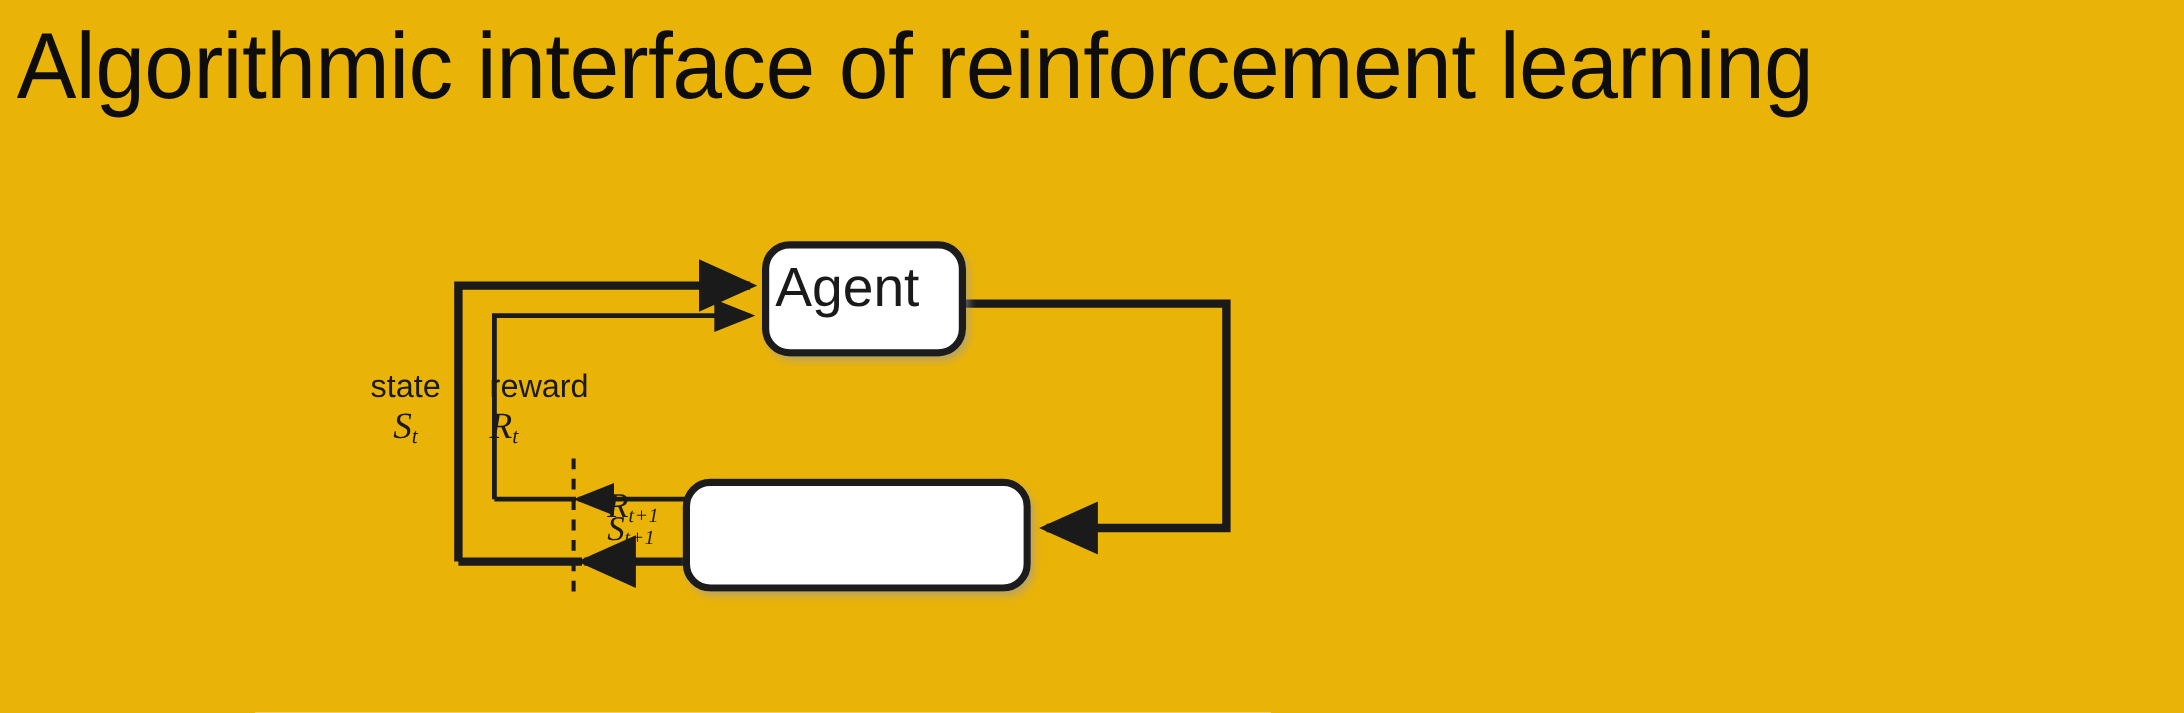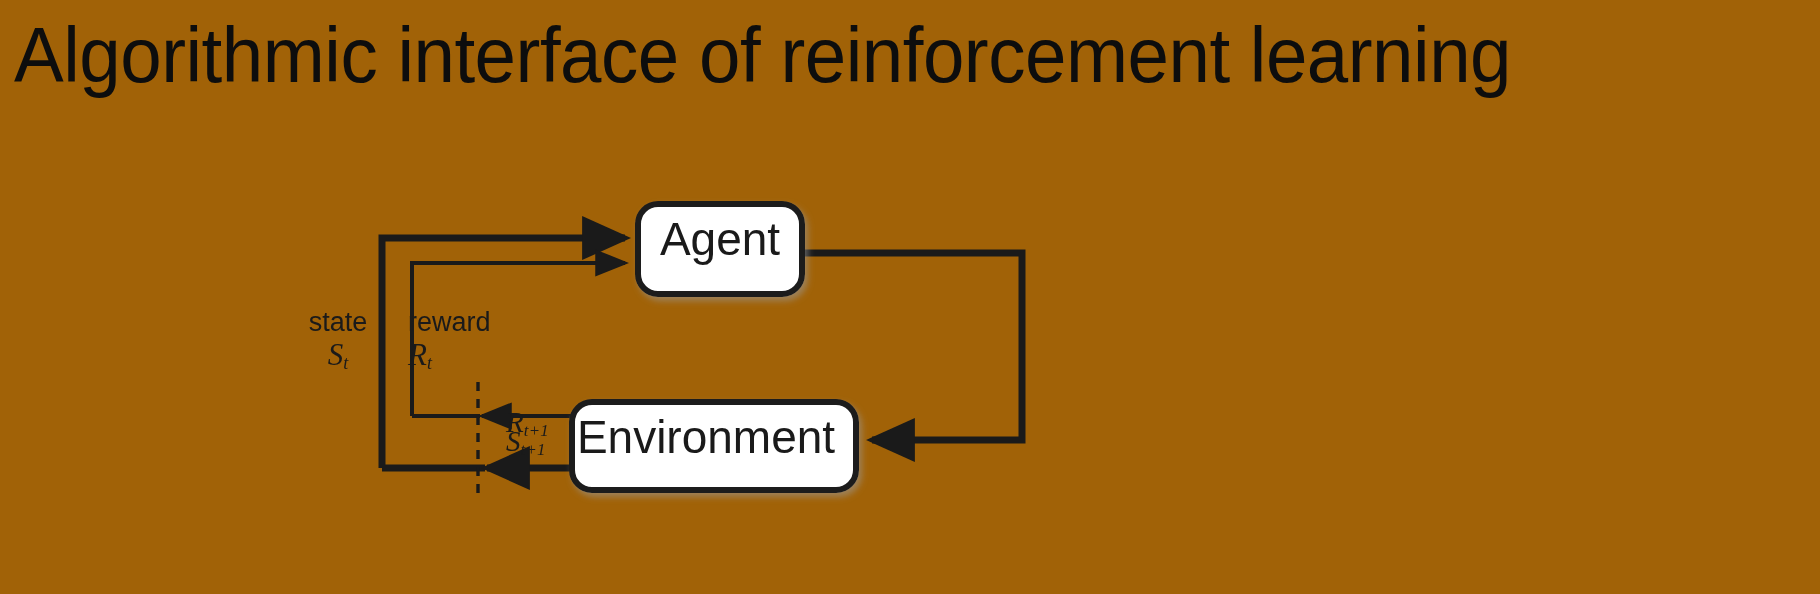--- a/index.html
+++ b/index.html
@@ -12,21 +12,21 @@
     height: 594px;
     position: relative;
     overflow: hidden;
     font-family: "Liberation Sans", sans-serif;
     color: #000000;
   }
 
   #slide {
     position: absolute;
     inset: 0;
-    background: #a16207;
+    background: #eab308;
   }
 
   
   #slide-title {
     position: absolute;
     left: 14px;
     top: 6px;
     width: 1800px;
     font-family: "Liberation Sans", sans-serif;
     font-size: 78px;
@@ -56,21 +56,20 @@
     display: block;
   }
 
   
   .box-label {
     position: absolute;
     font-family: "Liberation Sans", sans-serif;
     font-weight: 400;
     color: #1a1a1a;
     white-space: nowrap;
-    text-align: center;
   }
   #agent-label {
     left: 646px;
     top: 64px;
     width: 148px;
     font-size: 46px;
     line-height: 50px;
   }
   #environment-label {
     left: 560px;
@@ -169,21 +168,20 @@
 
       <line x1="478" y1="232" x2="478" y2="345" stroke="#1a1a1a" stroke-width="3.4" stroke-dasharray="9 8" stroke-linecap="butt"></line>
 
       <rect x="638" y="54" width="164" height="90" rx="20" ry="20" fill="#ffffff" stroke="#1a1a1a" stroke-width="6" filter="url(#soft-shadow)"></rect>
 
       <rect x="572" y="252" width="284" height="88" rx="20" ry="20" fill="#ffffff" stroke="#1a1a1a" stroke-width="6" filter="url(#soft-shadow)"></rect>
     </svg>
 
     <div class="box-label" id="agent-label">Agent</div>
 
-    <div class="box-label" id="environment-label">Environment</div>
 
     <div class="sig" id="sig-reward">
       <span class="word">reward</span>
       <span class="math"><span>R</span><sub>t</sub></span>
     </div>
 
     <div class="sig" id="sig-state">
       <span class="word">state</span>
       <span class="math"><span>S</span><sub>t</sub></span>
     </div>

